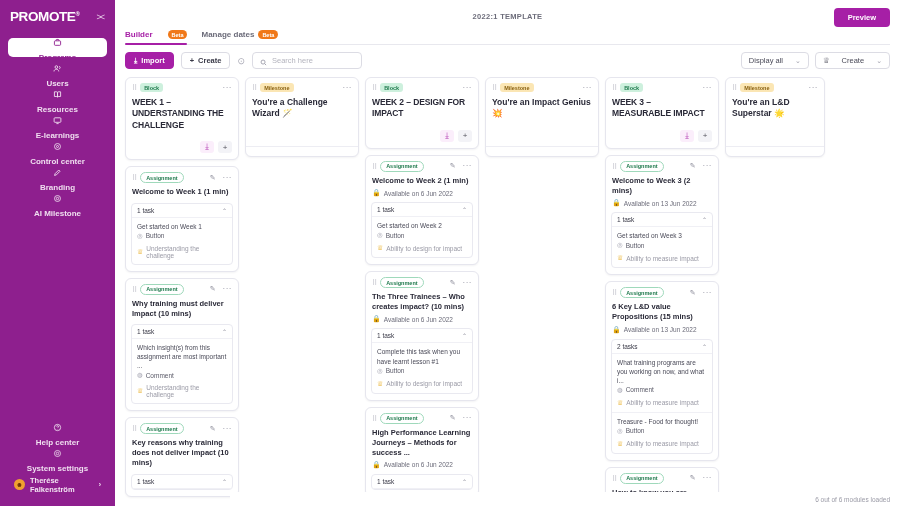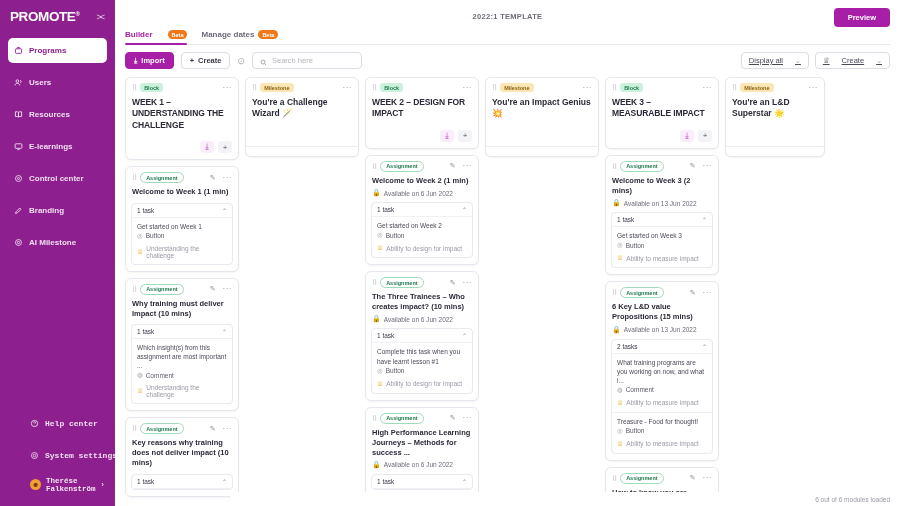--- a/index.html
+++ b/index.html
@@ -24,32 +24,33 @@
   .sb-top { padding: 10px 10px 0 10px; display:flex; align-items:center; justify-content:space-between; }
   .brand {
     font-size: 13.5px; font-weight: bold; letter-spacing: -0.4px;
     color: #fff; line-height: 1;
   }
   .brand sup { font-size: 6px; vertical-align: super; }
   .collapse-ic { font-size: 9px; color: #e6c8e6; letter-spacing: -2px; padding-right:2px; cursor:pointer; }
   .sb-nav { margin-top: 14px; }
   .sb-item {
     display: flex; align-items: center; gap: 6px;
-    height: 25px; margin: 0 8px 7px 8px;
+    height: 19px; margin: 0 8px 7px 8px;
     padding: 0 6px;
     font-size: 8px; font-weight: bold;
     color: #f0dff0;
     border-radius: 5px;
     cursor: pointer;
     white-space: nowrap;
+    flex-direction: column;
   }
   .sb-item.active { background: #ffffff; color: #8e1f8e; }
   .sb-item .ic { width: 9px; height: 9px; display:inline-flex; align-items:center; justify-content:center; flex:0 0 9px;}
   .sb-item .ic svg { width: 9px; height: 9px; display:block; }
-  .sb-bottom { position: absolute; bottom: 12px; left: 16px; right: 0; font-family: Liberation Mono, monospace; }
+  .sb-bottom { position: absolute; bottom: 12px; left: 0; right: 0; }
   .sb-user {
     display: flex; align-items: center; gap: 5px;
     margin: 0 8px; padding: 0 6px; height: 19px;
     font-size: 7.5px; font-weight: bold; color: #f3e5f3; cursor: pointer;
   }
   .avatar {
     width: 11px; height: 11px; border-radius: 50%;
     background: #f0a030; flex: 0 0 11px;
     display:flex; align-items:center; justify-content:center;
     font-size:7px; color:#6b2d00;
@@ -114,21 +115,21 @@
   .search-wrap input {
     border: none; outline: none; font-size: 7.5px; color: #4a4a58;
     width: 100%; font-family: inherit; background: transparent;
   }
   .search-wrap input::placeholder { color: #b4b4be; }
   .toolbar-right { margin-left: auto; display: flex; gap: 6px; }
   .select {
     display: flex; align-items: center; gap: 12px;
     height: 17px; padding: 0 7px; min-width: 64px;
     border: 1px solid #dcdce4; border-radius: 4px; background: #fff;
-    font-size: 7.5px; color: #4a4a58; cursor: pointer; text-decoration: underline;
+    font-size: 7.5px; color: #4a4a58; cursor: pointer;
   }
   .select .chev { margin-left: auto; color: #a0a0ac; font-size: 7px; }
 
   
   .board-wrap { flex: 1; position: relative; overflow: hidden; background:#fff; }
   .board {
     display: flex; gap: 6px; padding: 0 10px;
     height: 100%; align-items: flex-start;
   }
   .column { width: 114px; flex: 0 0 114px; display: flex; flex-direction: column; gap: 6px; }

